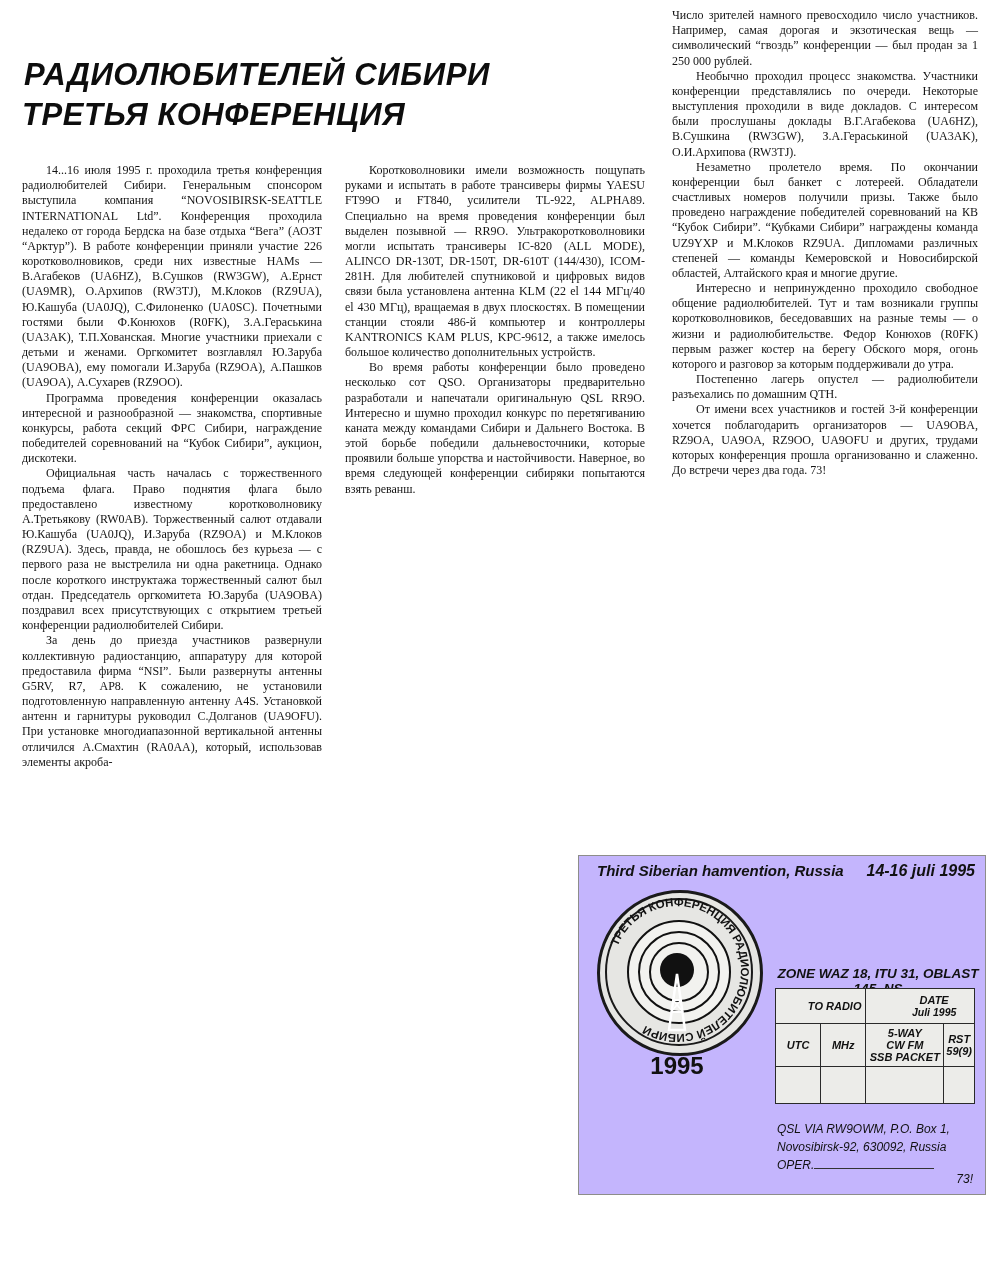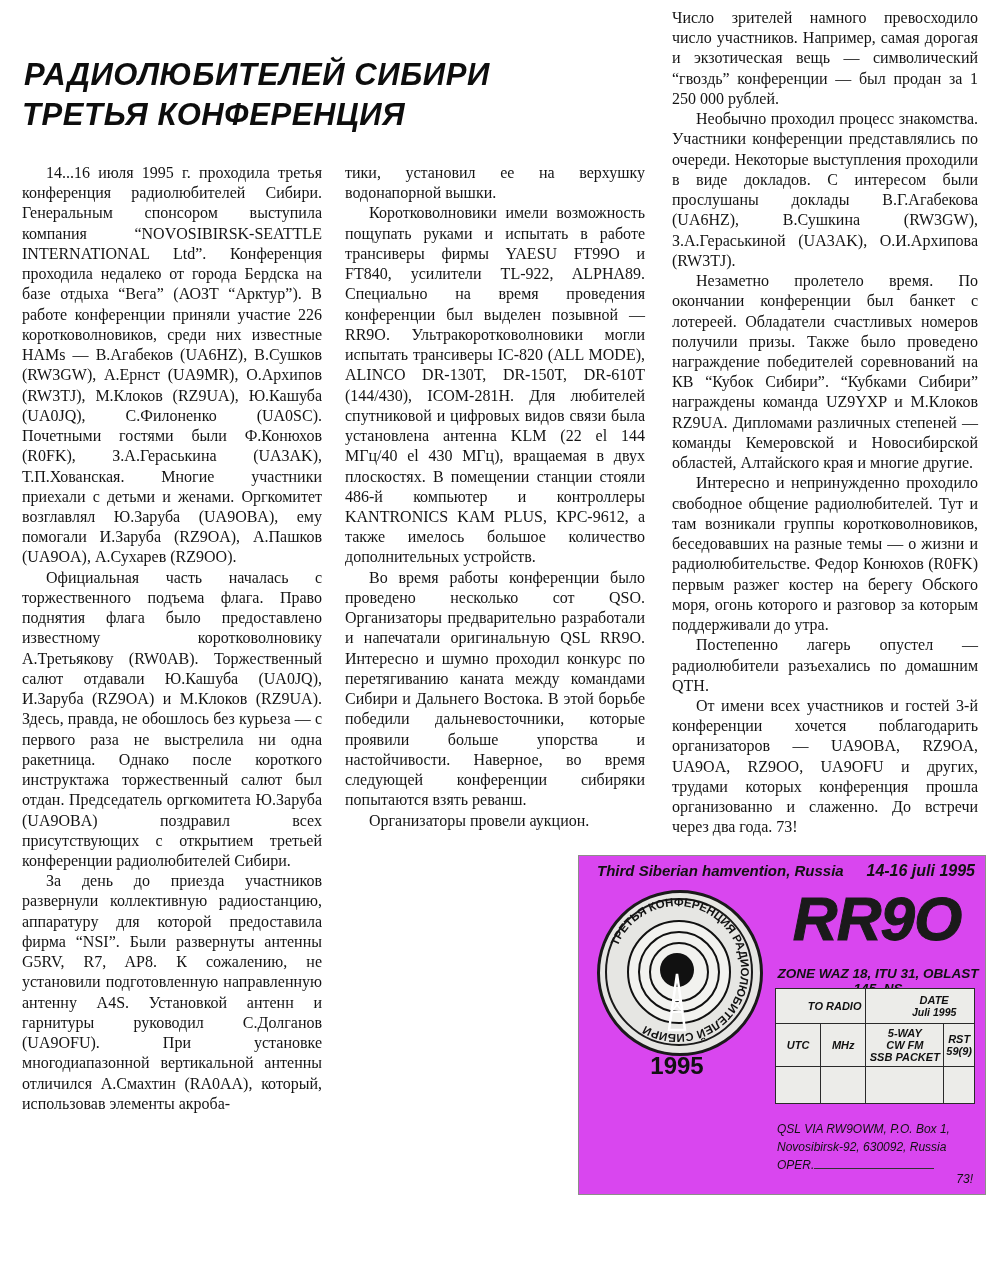--- a/index.html
+++ b/index.html
@@ -32,21 +32,21 @@
     font-size: 31px;
     line-height: 1.28;
     letter-spacing: 0.6px;
     color: #0d0d0d;
   }
   .title .ln { display: block; white-space: nowrap; }
   .title .ln2 { margin-left: 2px; }
 
   .col {
     position: absolute;
-    font-size: 16px;
+    font-size: 12px;
     line-height: 1.265;
     text-align: justify;
     text-justify: inter-word;
     hyphens: none;
   }
   .col p {
     margin: 0;
     text-indent: 24px;
   }
   .col p.noind { text-indent: 0; }
@@ -55,21 +55,21 @@
   #col2 { left: 345px; top: 163px; width: 300px; }
   #col3 { left: 672px; top: 8px;   width: 306px; }
 
   
   .qsl {
     position: absolute;
     left: 578px;
     top: 855px;
     width: 408px;
     height: 340px;
-    background: #d946ef;
+    background: #c4b5fd;
     border: 1px solid #8d8d8a;
     box-sizing: border-box;
     overflow: hidden;
   }
   .qsl-head {
     position: absolute;
     left: 0; top: 6px;
     width: 408px;
     text-align: center;
     font-family: "Liberation Sans", sans-serif;
@@ -216,29 +216,28 @@
 
 <div class="page">
 
   <div class="title">
     <span class="ln ln2">РАДИОЛЮБИТЕЛЕЙ  СИБИРИ</span>
     <span class="ln ln1">ТРЕТЬЯ  КОНФЕРЕНЦИЯ</span>
   </div>
 
   <div class="col" id="col1">
     <p>14...16 июля 1995 г. проходила третья конференция радиолюбителей Сибири. Генеральным спонсором выступила компания “NOVOSIBIRSK-SEATTLE INTERNATIONAL Ltd”. Конференция проходила недалеко от города Бердска на базе отдыха “Вега” (АОЗТ “Арктур”). В работе конференции приняли участие 226 коротковолновиков, среди них известные HAMs — В.Агабеков (UA6HZ), В.Сушков (RW3GW), А.Ернст (UA9MR), О.Архипов (RW3TJ), М.Клоков (RZ9UA), Ю.Кашуба (UA0JQ), С.Филоненко (UA0SC). Почетными гостями были Ф.Конюхов (R0FK), З.А.Гераськина (UA3AK), Т.П.Хованская. Многие участники приехали с детьми и женами. Оргкомитет возглавлял Ю.Заруба (UA9OBA), ему помогали И.Заруба (RZ9OA), А.Пашков (UA9OA), А.Сухарев (RZ9OO).</p>
+    <p>Программа проведения конференции оказалась интересной и разнообразной — знакомства, спортивные конкурсы, работа секций ФРС Сибири, награждение победителей соревнований на “Кубок Сибири”, аукцион, дискотеки.</p>
     <p>Официальная часть началась с торжественного подъема флага. Право поднятия флага было предоставлено известному коротковолновику А.Третьякову (RW0AB). Торжественный салют отдавали Ю.Кашуба (UA0JQ), И.Заруба (RZ9OA) и М.Клоков (RZ9UA). Здесь, правда, не обошлось без курьеза — с первого раза не выстрелила ни одна ракетница. Однако после короткого инструктажа торжественный салют был отдан. Председатель оргкомитета Ю.Заруба (UA9OBA) поздравил всех присутствующих с открытием третьей конференции радиолюбителей Сибири.</p>
     <p>За день до приезда участников развернули коллективную радиостанцию, аппаратуру для которой предоставила фирма “NSI”. Были развернуты антенны G5RV, R7, AP8. К сожалению, не установили подготовленную направленную антенну A4S. Установкой антенн и гарнитуры руководил С.Долганов (UA9OFU). При установке многодиапазонной вертикальной антенны отличился А.Смахтин (RA0AA), который, использовав элементы акроба-</p>
   </div>
 
   <div class="col" id="col2">
-    <p class="noind">тики, установил ее на верхушку водонапорной вышки.</p>
     <p>Коротковолновики имели возможность пощупать руками и испытать в работе трансиверы фирмы YAESU FT99O и FT840, усилители TL-922, ALPHA89. Специально на время проведения конференции был выделен позывной — RR9O. Ультракоротковолновики могли испытать трансиверы IC-820 (ALL MODE), ALINCO DR-130T, DR-150T, DR-610T (144/430), ICOM-281H. Для любителей спутниковой и цифровых видов связи была установлена антенна KLM (22 el 144 МГц/40 el 430 МГц), вращаемая в двух плоскостях. В помещении станции стояли 486-й компьютер и контроллеры KANTRONICS KAM PLUS, KPC-9612, а также имелось большое количество дополнительных устройств.</p>
     <p>Во время работы конференции было проведено несколько сот QSO. Организаторы предварительно разработали и напечатали оригинальную QSL RR9O. Интересно и шумно проходил конкурс по перетягиванию каната между командами Сибири и Дальнего Востока. В этой борьбе победили дальневосточники, которые проявили больше упорства и настойчивости. Наверное, во время следующей конференции сибиряки попытаются взять реванш.</p>
-    <p>Организаторы провели аукцион.</p>
   </div>
 
   <div class="col" id="col3">
     <p class="noind">Число зрителей намного превосходило число участников. Например, самая дорогая и экзотическая вещь — символический “гвоздь” конференции — был продан за 1 250 000 рублей.</p>
     <p>Необычно проходил процесс знакомства. Участники конференции представлялись по очереди. Некоторые выступления проходили в виде докладов. С интересом были прослушаны доклады В.Г.Агабекова (UA6HZ), В.Сушкина (RW3GW), З.А.Гераськиной (UA3AK), О.И.Архипова (RW3TJ).</p>
     <p>Незаметно пролетело время. По окончании конференции был банкет с лотереей. Обладатели счастливых номеров получили призы. Также было проведено награждение победителей соревнований на КВ “Кубок Сибири”. “Кубками Сибири” награждены команда UZ9YXP и М.Клоков RZ9UA. Дипломами различных степеней — команды Кемеровской и Новосибирской областей, Алтайского края и многие другие.</p>
     <p>Интересно и непринужденно проходило свободное общение радиолюбителей. Тут и там возникали группы коротковолновиков, беседовавших на разные темы — о жизни и радиолюбительстве. Федор Конюхов (R0FK) первым разжег костер на берегу Обского моря, огонь которого и разговор за которым поддерживали до утра.</p>
     <p>Постепенно лагерь опустел — радиолюбители разъехались по домашним QTH.</p>
     <p>От имени всех участников и гостей 3-й конференции хочется поблагодарить организаторов — UA9OBA, RZ9OA, UA9OA, RZ9OO, UA9OFU и других, трудами которых конференция прошла организованно и слаженно. До встречи через два года. 73!</p>
   </div>
@@ -274,21 +273,20 @@
           <line x1="22" y1="40" x2="34" y2="40" stroke="#fff" stroke-width="2"></line>
           <line x1="24" y1="28" x2="32" y2="28" stroke="#fff" stroke-width="2"></line>
           <line x1="22" y1="40" x2="32" y2="28" stroke="#fff" stroke-width="1.5"></line>
           <line x1="34" y1="40" x2="24" y2="28" stroke="#fff" stroke-width="1.5"></line>
           <line x1="20" y1="58" x2="36" y2="58" stroke="#fff" stroke-width="2"></line>
         </svg>
       </div>
       <div class="logo-year">1995</div>
     </div>
 
-    <div class="rr90">RR9O</div>
     <div class="zone">ZONE WAZ 18, ITU 31, OBLAST 145, NS</div>
 
     <table class="qsl-table">
       <tbody>
           <tr>
         <td class="tall" colspan="2">TO RADIO</td>
         <td class="tall" colspan="2">
           <span>DATE</span>
           <div class="date-val">Juli 1995</div>
         </td>

